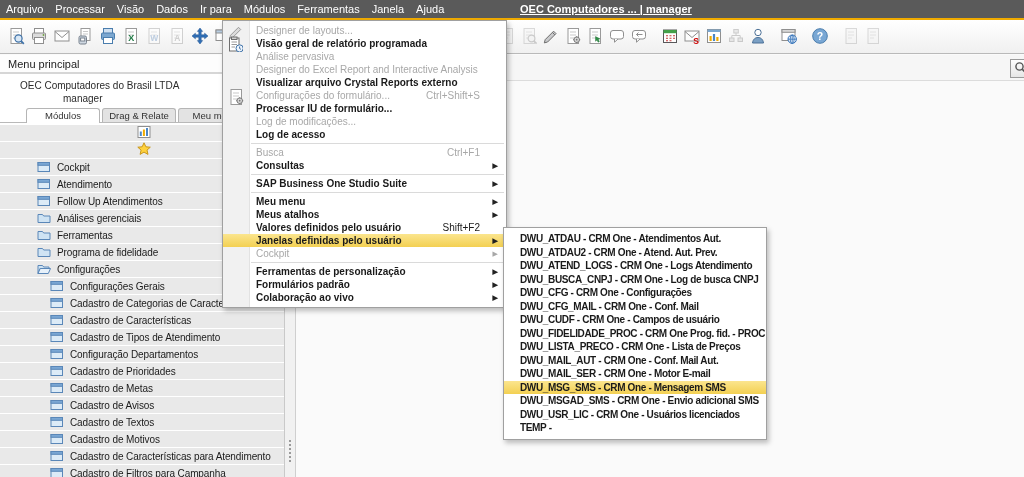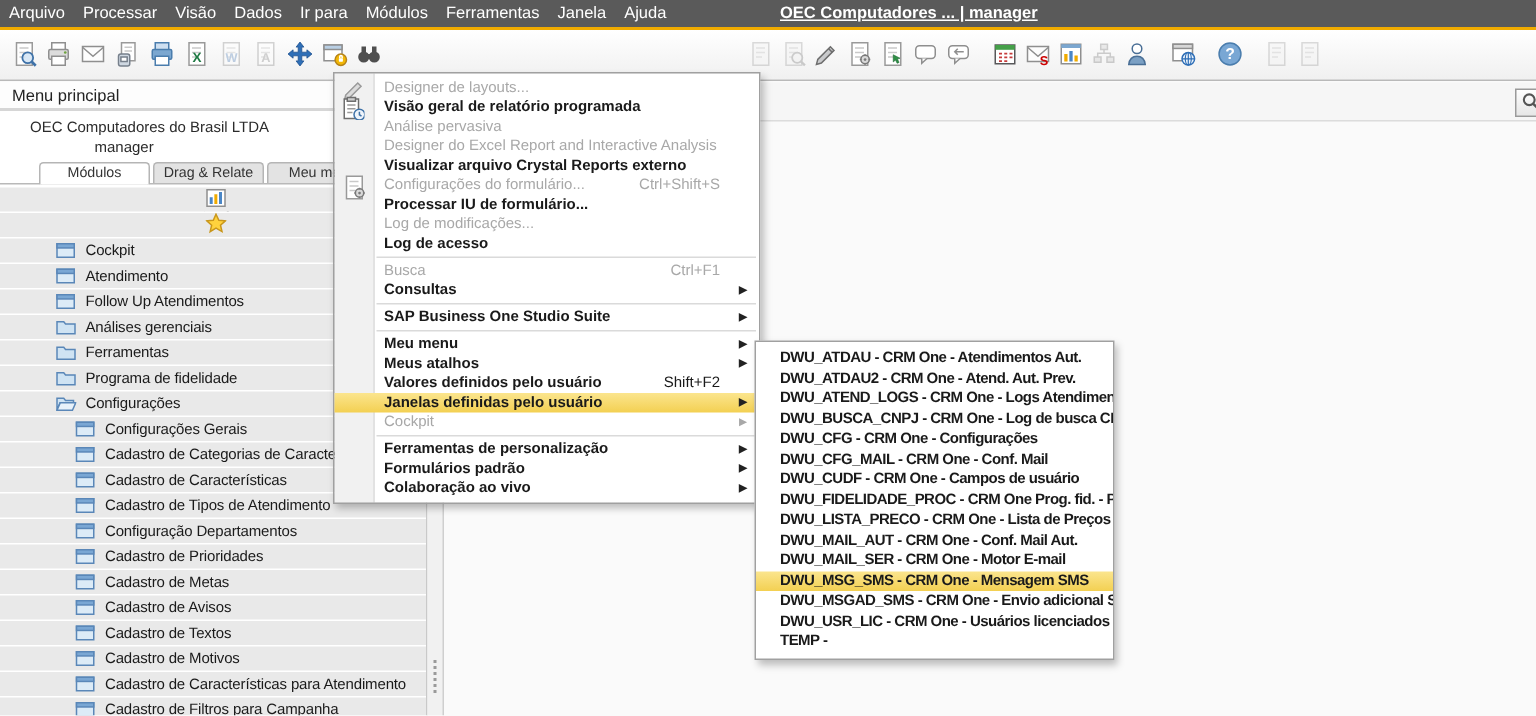--- a/index.html
+++ b/index.html
@@ -54,33 +54,33 @@
   
   .main{ position:absolute; top:55px; left:297px; right:0; bottom:0; background:#fafafa; }
   .main-topbar{ height:26px; background:#f6f6f6; border-bottom:1px solid #dcdcdc; position:relative; }
   .search-btn{ position:absolute; top:4px; left:713px; width:20px; height:19px;
                border:1px solid #9a9a9a; background:linear-gradient(#fefefe,#e6e6e6);
                display:flex; align-items:center; justify-content:center; }
 
   
   .menu-popup{ position:absolute; left:222px; top:20px; width:285px; z-index:10;
                border:1px solid #a0a0a0; box-shadow:2px 3px 5px rgba(0,0,0,.25); padding:3px 0;
-               background:linear-gradient(90deg,#f1f1f1 0,#f1f1f1 26px,#e2e2e2 26px,#e2e2e2 27px,#ffffff 27px);margin-top:28px; }
+               background:linear-gradient(90deg,#f1f1f1 0,#f1f1f1 26px,#e2e2e2 26px,#e2e2e2 27px,#ffffff 27px); }
   .menu-item{ height:13px; line-height:13px; position:relative; padding-left:33px;
               font-weight:bold; white-space:nowrap; cursor:default; }
   .menu-item .gicon{ position:absolute; left:4px; top:-1px; width:18px; height:15px; }
   .menu-item.disabled{ color:#a8a8a8; font-weight:normal; }
   .menu-item .shortcut{ position:absolute; right:26px; font-weight:normal; }
   .menu-item .arrow{ position:absolute; right:8px; top:0; font-size:7px; color:#222; }
   .menu-item.disabled .arrow{ color:#a8a8a8; }
   .menu-item.highlighted{ background:linear-gradient(var(--hl1),var(--hl2)); }
   .menu-sep{ height:1px; background:#dadada; margin:2px 2px 2px 28px; }
 
   
-  .submenu-popup{ position:absolute; left:503px; top:227px; width:240px; z-index:11; background:#fff;
+  .submenu-popup{ position:absolute; left:503px; top:227px; width:264px; z-index:11; background:#fff;
                   border:1px solid #a0a0a0; box-shadow:2px 3px 5px rgba(0,0,0,.25); padding:4px 0; }
   .submenu-item{ height:13.5px; line-height:13.5px; padding-left:16px; font-weight:bold;
                  letter-spacing:-0.35px; white-space:nowrap; overflow:hidden; cursor:default; }
   .submenu-item.highlighted{ background:linear-gradient(var(--hl1),var(--hl2)); }
 </style>
 </head>
 <body>
 
 <div class="menubar">
   <div class="mitems" style="display:flex;">

